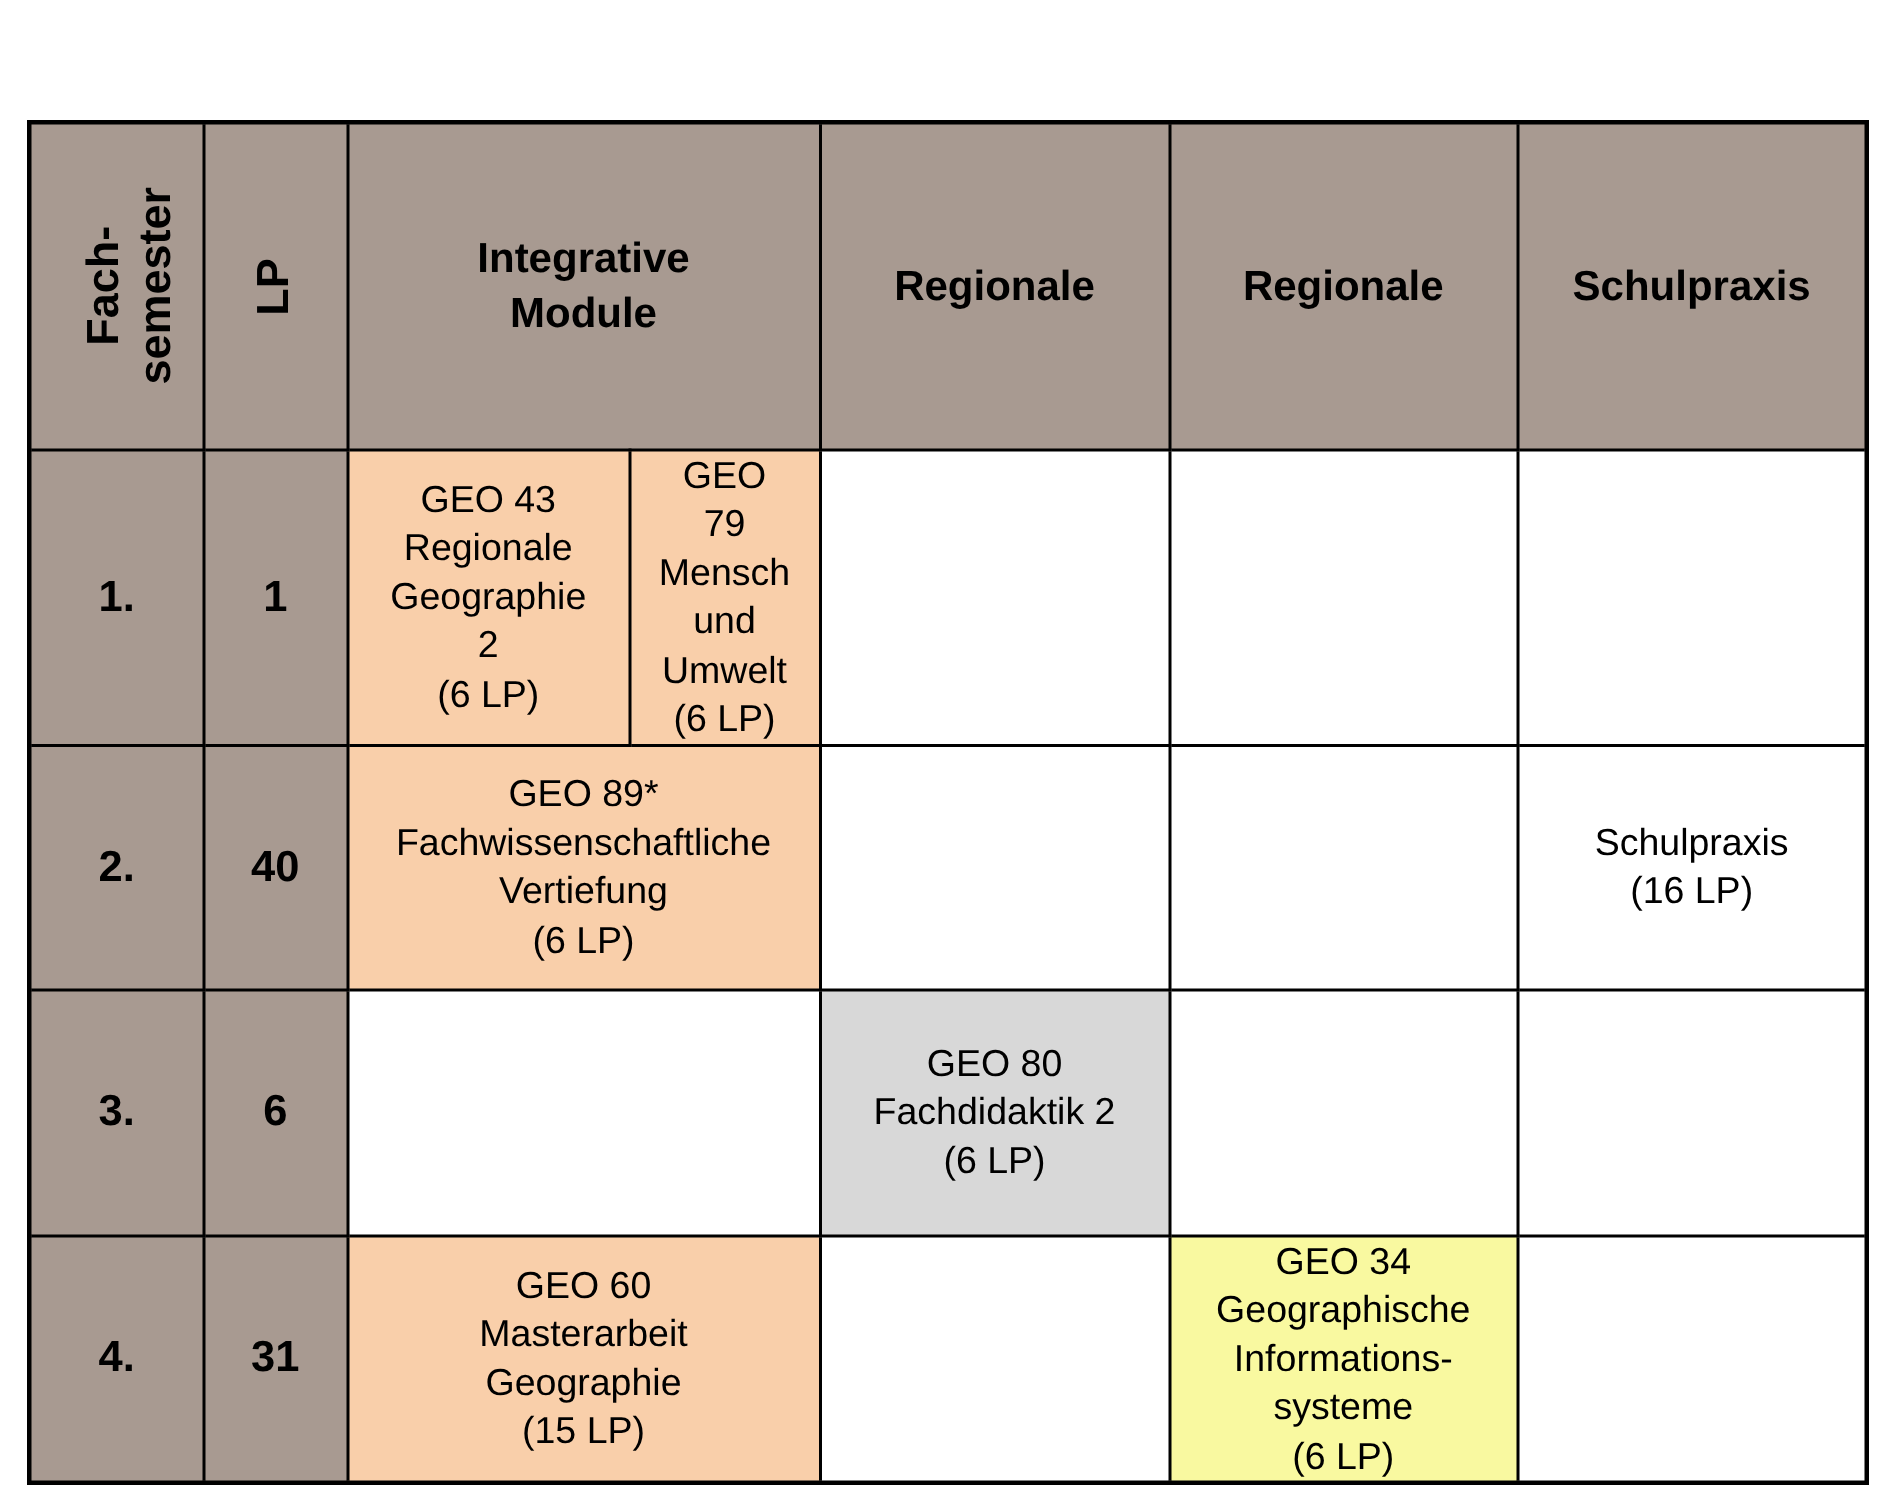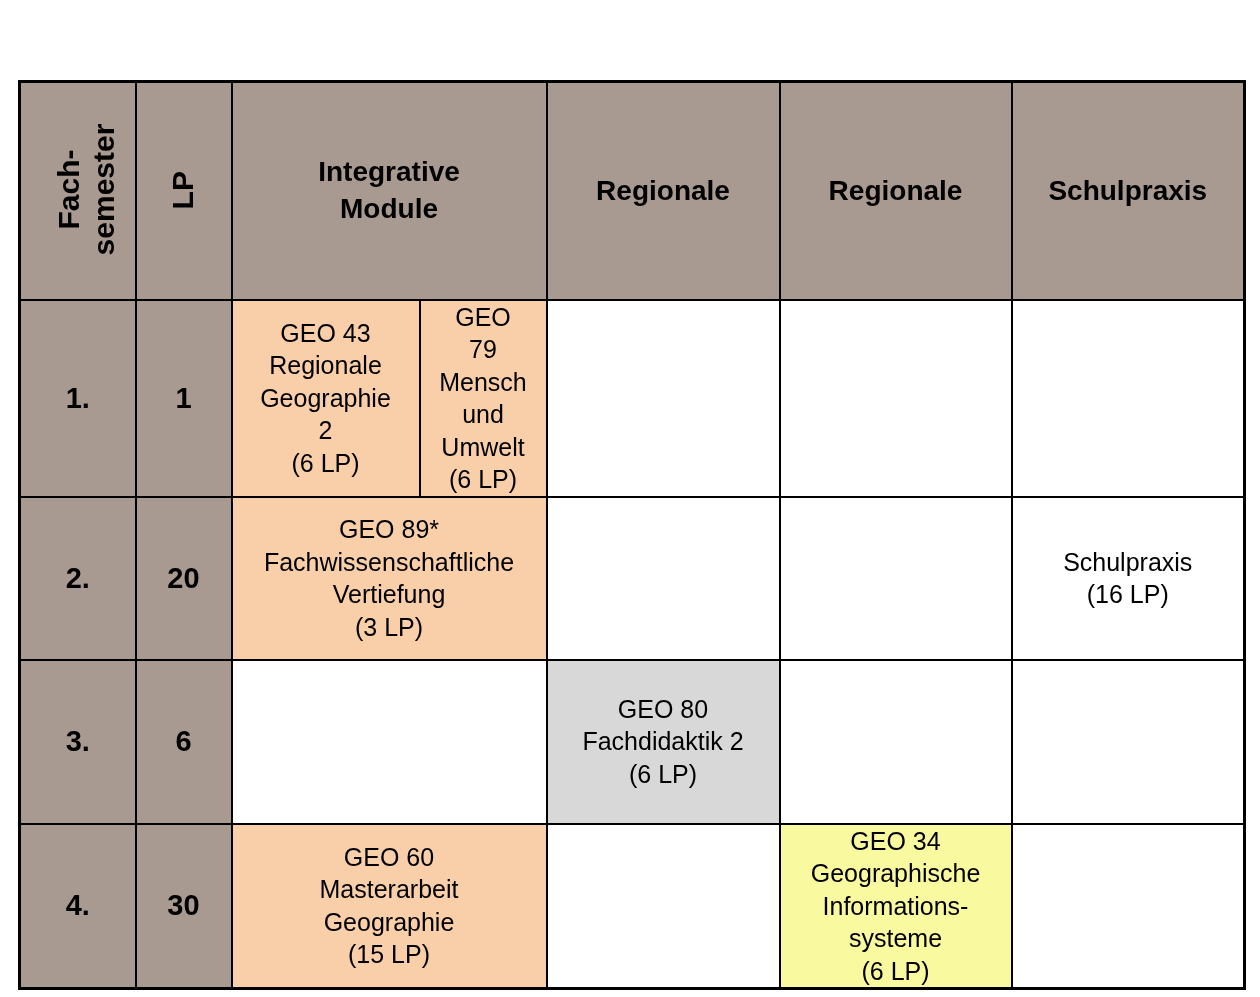--- a/index.html
+++ b/index.html
@@ -107,45 +107,45 @@
 und
 Umwelt
 (6 LP)</td>
       <td class="white"></td>
       <td class="white"></td>
       <td class="white"></td>
     </tr>
 
     <tr class="r2">
       <td class="sem">2.</td>
-      <td class="sem">20</td>
+      <td class="sem">40</td>
       <td class="module orange" colspan="2">GEO 89*
 Fachwissenschaftliche
 Vertiefung
-(3 LP)</td>
+(6 LP)</td>
       <td class="white"></td>
       <td class="white"></td>
       <td class="module white">Schulpraxis
 (16 LP)</td>
     </tr>
 
     <tr class="r3">
       <td class="sem">3.</td>
       <td class="sem">6</td>
       <td class="white" colspan="2"></td>
       <td class="module gray">GEO 80
 Fachdidaktik 2
 (6 LP)</td>
       <td class="white"></td>
       <td class="white"></td>
     </tr>
 
     <tr class="r4">
       <td class="sem">4.</td>
-      <td class="sem">30</td>
+      <td class="sem">31</td>
       <td class="module orange" colspan="2">GEO 60
 Masterarbeit
 Geographie
 (15 LP)</td>
       <td class="white"></td>
       <td class="module yellow">GEO 34
 Geographische
 Informations-
 systeme
 (6 LP)</td>

